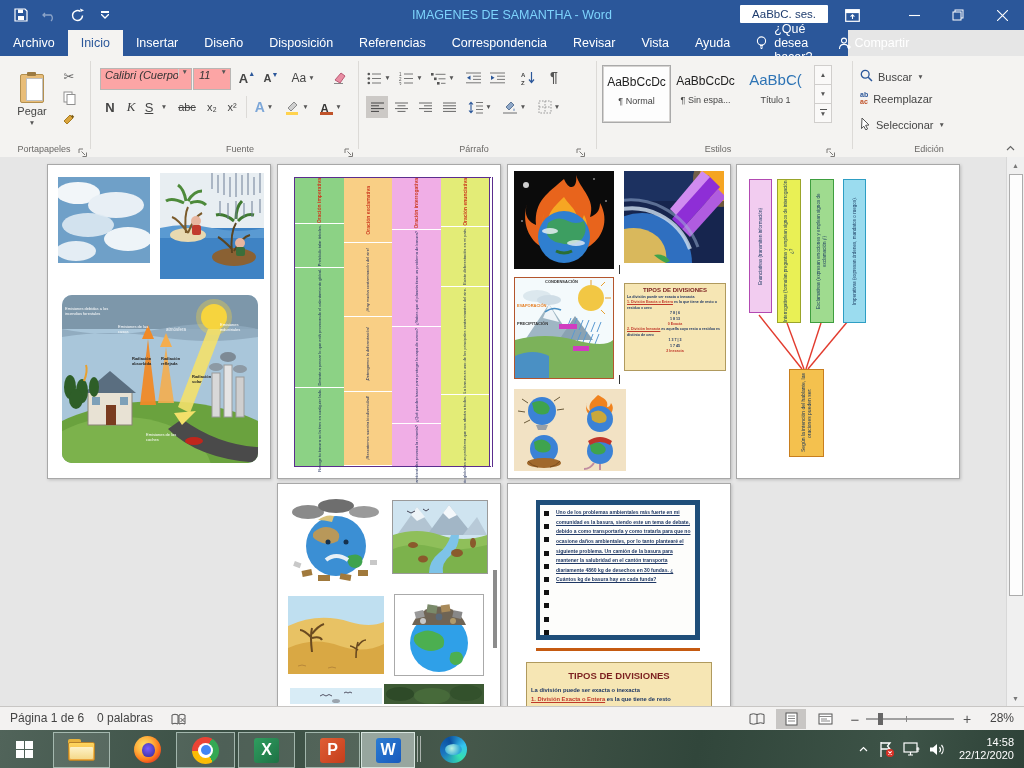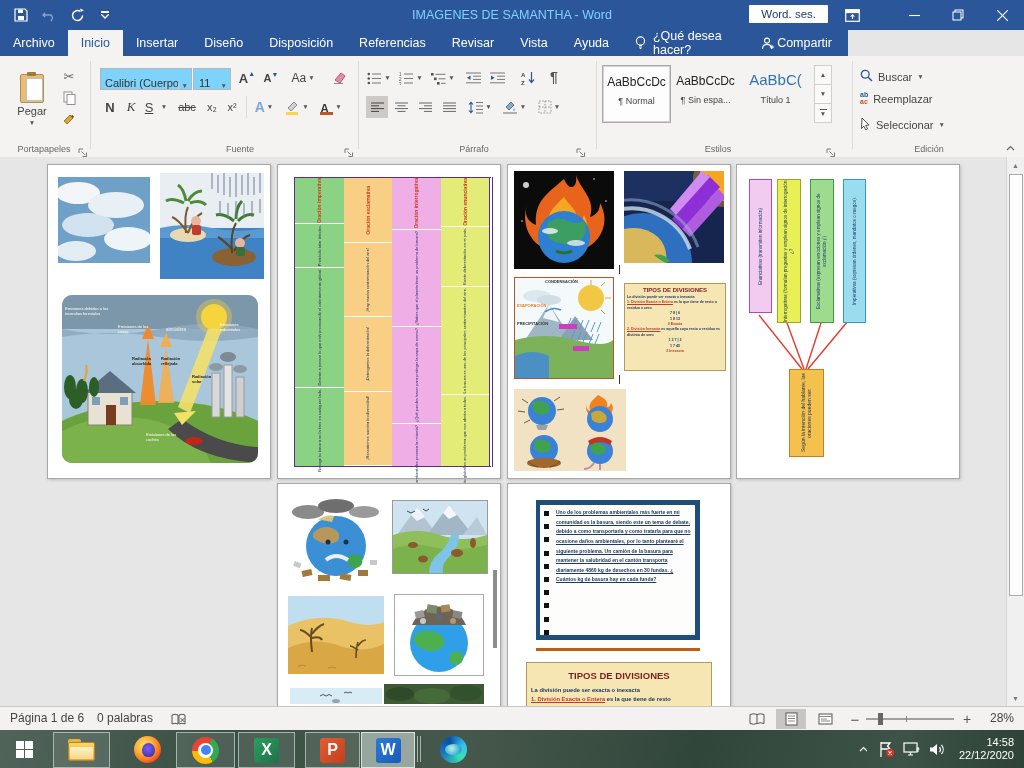--- a/index.html
+++ b/index.html
@@ -21,21 +21,21 @@
   #tabrow{position:absolute;left:0;top:30px;width:848px;height:26px;background:#2b579a;display:flex;align-items:stretch;color:#fff;font-size:12.5px;}
   .tab{padding:0 13px;display:flex;align-items:center;}
   .tab.active{background:#f4f3f1;color:#2b579a;}
   
   #ribbon{position:absolute;left:0;top:56px;width:1024px;height:101px;background:#f4f3f1;border-bottom:1px solid #d2d0ce;color:#444;}
   .gsep{position:absolute;top:5px;height:88px;width:1px;background:#dcdad7;}
   .g-lbl{position:absolute;bottom:3px;text-align:center;font-size:9px;color:#6a6866;}
   .dlg{position:absolute;bottom:3px;width:10px;height:10px;}
   .rb{font-size:11px;color:#444;}
   .chev{font-size:6.5px;color:#555;line-height:1;}
-  .combo{background:#7dd3fc;border:1px solid #b8b6b4;height:20px;display:flex;align-items:flex-end;font-size:11px;color:#333;}
+  .combo{background:#fca5a5;border:1px solid #b8b6b4;height:20px;display:flex;align-items:flex-start;font-size:11px;color:#333;font-style:italic;}
   .sbtn{height:22px;display:flex;align-items:center;justify-content:center;color:#444;}
   .card{position:absolute;top:9px;width:67px;height:56px;background:#f4f3f1;text-align:center;}
   .card.sel{border:1px solid #aaa;background:#fdfdfd;box-shadow:inset 0 0 0 1px #d5d3d1;}
   .card .prev{font-size:12px;color:#222;margin-top:9px;white-space:nowrap;overflow:hidden;}
   .card .nm{font-size:9px;color:#444;margin-top:7px;white-space:nowrap;overflow:hidden;}
   
   #docarea{position:absolute;left:0;top:157px;width:1024px;height:549px;background:#e6e6e6;overflow:hidden;}
   .page{position:absolute;width:222px;height:313px;background:#fff;border:1px solid #a8a8a8;box-shadow:1px 1px 3px rgba(0,0,0,.18);}
   .imgbx{position:absolute;overflow:hidden;}
   .tlab{position:absolute;line-height:1.15;}
@@ -101,21 +101,21 @@
           </svg>
       </div>
       <div class="qat-ico ctr" style="flex-direction:column;gap:1px;">
         <div style="width:8px;height:1.4px;background:#fff;"></div>
         <svg width="8" height="5" viewBox="0 0 8 5">
             <path d="M0 0 l4 4 4-4" fill="none" stroke="#fff" stroke-width="1.3"></path>
           </svg>
       </div>
     </div>
     <div id="title-text">IMAGENES DE SAMANTHA  -  Word</div>
-    <div id="signin-btn">Word. ses.</div>
+    <div id="signin-btn">AaBbC. ses.</div>
     <div class="ab ctr" style="right:152px;top:0;width:40px;height:30px;">
       <svg width="15" height="13" viewBox="0 0 15 13">
           <rect x=".7" y=".7" width="13.6" height="11.6" fill="none" stroke="#fff" stroke-width="1.2"></rect>
           <rect x=".7" y=".7" width="13.6" height="3.4" fill="#fff"></rect>
           <path d="M7.5 10 V6 M5.6 7.6 l1.9-1.9 1.9 1.9" stroke="#fff" fill="none" stroke-width="1.1"></path>
         </svg>
     </div>
     <div class="winctl ctr ab" style="right:88px;top:0;">
       <svg width="11" height="11" viewBox="0 0 11 11">
           <path d="M0 5.5 h11" stroke="#fff" stroke-width="1.1"></path>
@@ -134,20 +134,21 @@
     </div>
   </div>
 
   <div id="tabrow">
     <div class="tab">Archivo</div>
     <div class="tab active">Inicio</div>
     <div class="tab">Insertar</div>
     <div class="tab">Diseño</div>
     <div class="tab">Disposición</div>
     <div class="tab">Referencias</div>
+    <div class="tab">Correspondencia</div>
     <div class="tab">Revisar</div>
     <div class="tab">Vista</div>
     <div class="tab">Ayuda</div>
     <div class="tab" style="gap:7px;">
       <span class="ctr">
         <svg width="11" height="14" viewBox="0 0 11 14">
             <circle cx="5.5" cy="5" r="4.1" fill="none" stroke="#fff" stroke-width="1.1"></circle>
             <path d="M4 9.5 h3 M4 11 h3 M4.7 12.5 h1.6" stroke="#fff" stroke-width="1"></path>
           </svg>
       </span>

